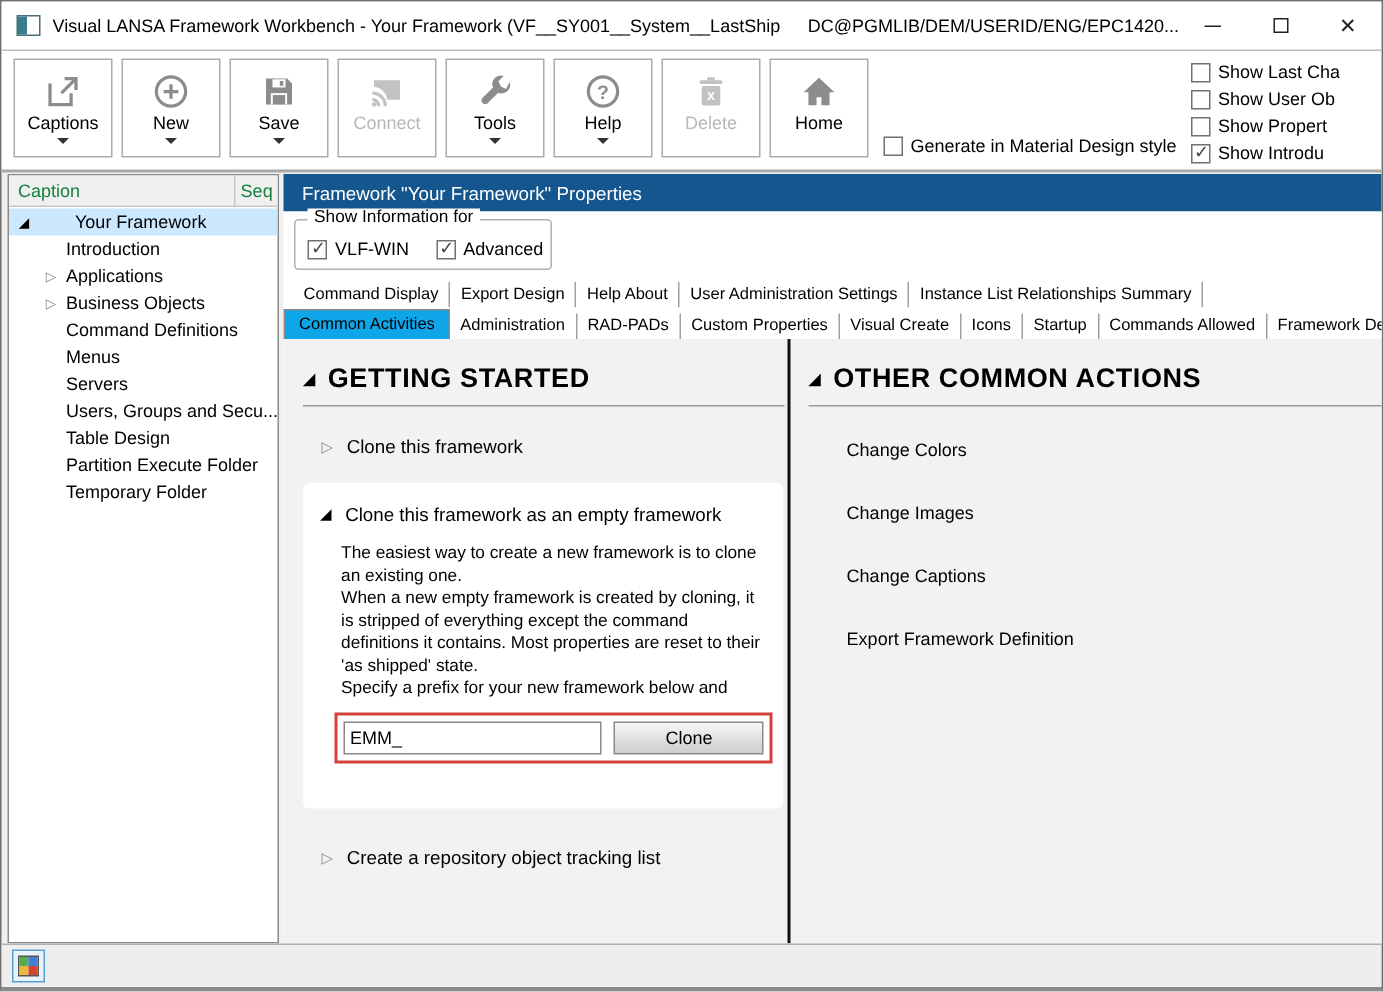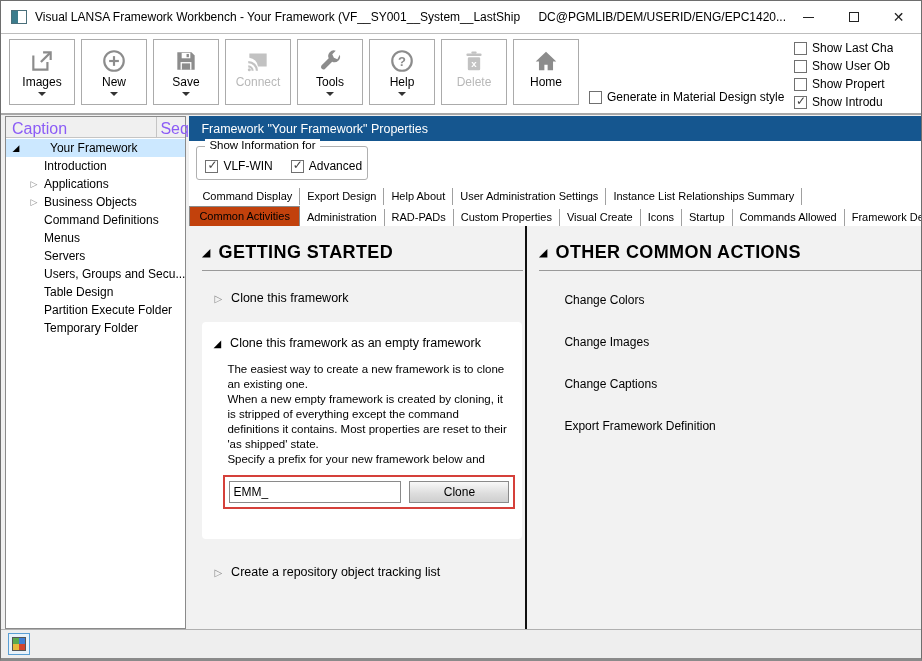--- a/index.html
+++ b/index.html
@@ -45,21 +45,21 @@
   .show-row { display: flex; align-items: center; height: 18px; white-space: nowrap; }
   
   .cb { width: 13px; height: 13px; border: 1px solid #707070; background: #fff;
     display: inline-block; position: relative; flex: 0 0 auto; }
   .cb.on::after { content: "✓"; position: absolute; left: 1px; top: -3px; font-size: 12px; color: #444; }
   .cb-label { font-size: 12px; color: #000; margin-left: 5px; white-space: nowrap; }
   
   .body-area { position: absolute; top: 115px; left: 0; right: 0; bottom: 29px; display: flex; }
   
   .sidebar { width: 205px; margin-left: 4px; background: #fff; border: 1px solid #8a8a8a; display: flex; flex-direction: column; }
-  .tree-header { height: 21px; background: #f0f0f0; border-bottom: 1px solid #c5c5c5; display: flex; font-size: 16px; color: #8b5cf6; }
+  .tree-header { height: 21px; background: #f0f0f0; border-bottom: 1px solid #c5c5c5; display: flex; font-size: 12px; color: #15803d; }
   .th-caption { flex: 1; padding: 3px 0 0 6px; border-right: 1px solid #c5c5c5; }
   .th-seq { width: 28px; padding: 3px 0 0 3px; }
   .tree { flex: 1; overflow: hidden; padding-top: 1px; }
   .trow { height: 18px; display: flex; align-items: center; font-size: 12px; color: #000; white-space: nowrap; }
   .trow.sel { background: #cce8ff; }
   .exp { width: 12px; text-align: center; font-size: 9px; color: #000; flex: 0 0 auto; }
   .exp-open::before { content: "◢"; }
   .exp-closed::before { content: "▷"; color: #8a8a8a; }
   .lvl0 { padding-left: 4px; gap: 24px; }
   .lvl1 { padding-left: 22px; }
@@ -74,21 +74,21 @@
   .groupbox legend, .gb-legend { position: absolute; top: -8px; left: 8px; background: #fff;
     font-size: 11.5px; padding: 0 4px; color: #000; }
   .gb-row { display: flex; gap: 18px; margin-top: 2px; }
   .gb-item { display: flex; align-items: center; }
   
   .tabs { background: #fff; padding-top: 6px; }
   .tabrow { display: flex; align-items: flex-end; white-space: nowrap; overflow: hidden; }
   .tabrow1 { height: 19px; padding-left: 6px; }
   .tabrow2 { height: 21px; }
   .tab { font-size: 11px; color: #000; padding: 2px 7px 3px 7px; border-right: 1px solid #a0a0a0; }
-  .tab.active { border: 1px solid #8a8a8a; border-bottom: none; background: #c2410c;
+  .tab.active { border: 1px solid #8a8a8a; border-bottom: none; background: #0ea5e9;
     padding: 3px 9px 5px 9px; position: relative; top: 1px; }
   
   .content { flex: 1; background: #f2f2f2; display: flex; overflow: hidden; }
   .col-left { width: 336px; flex: 0 0 auto; padding: 16px 0 0 13px; }
   .divider { width: 2px; background: #111; flex: 0 0 auto; }
   .col-right { flex: 1; padding: 16px 0 0 12px; }
   .section-head { display: flex; align-items: center; font-size: 18px; font-weight: 600;
     letter-spacing: 0.4px; color: #000; }
   .section-head .exp { font-size: 10px; margin-right: 8px; width: auto; }
   .section-rule { height: 1px; background: #9a9a9a; margin: 7px 2px 0 0; }
@@ -139,21 +139,21 @@
   <div class="toolbar">
 
     <div class="tbtn">
       <span>
         <svg width="26" height="26" viewBox="0 0 24 24" fill="none" stroke="currentColor" stroke-width="2">
           <path d="M4 7 v13 h13 v-7"></path>
             <path d="M13 4 h7 v7"></path>
             <line x1="11" y1="13" x2="19.5" y2="4.5"></line>
         </svg>
         </span>
-      <span class="tlabel">Images</span>
+      <span class="tlabel">Captions</span>
       <span class="tarrow"></span>
     </div>
 
     <div class="tbtn">
       <span>
         <svg width="26" height="26" viewBox="0 0 24 24" fill="none" stroke="currentColor" stroke-width="2">
           <circle cx="12" cy="12" r="9"></circle>
             <line x1="12" y1="7.5" x2="12" y2="16.5"></line>
             <line x1="7.5" y1="12" x2="16.5" y2="12"></line>
         </svg>

